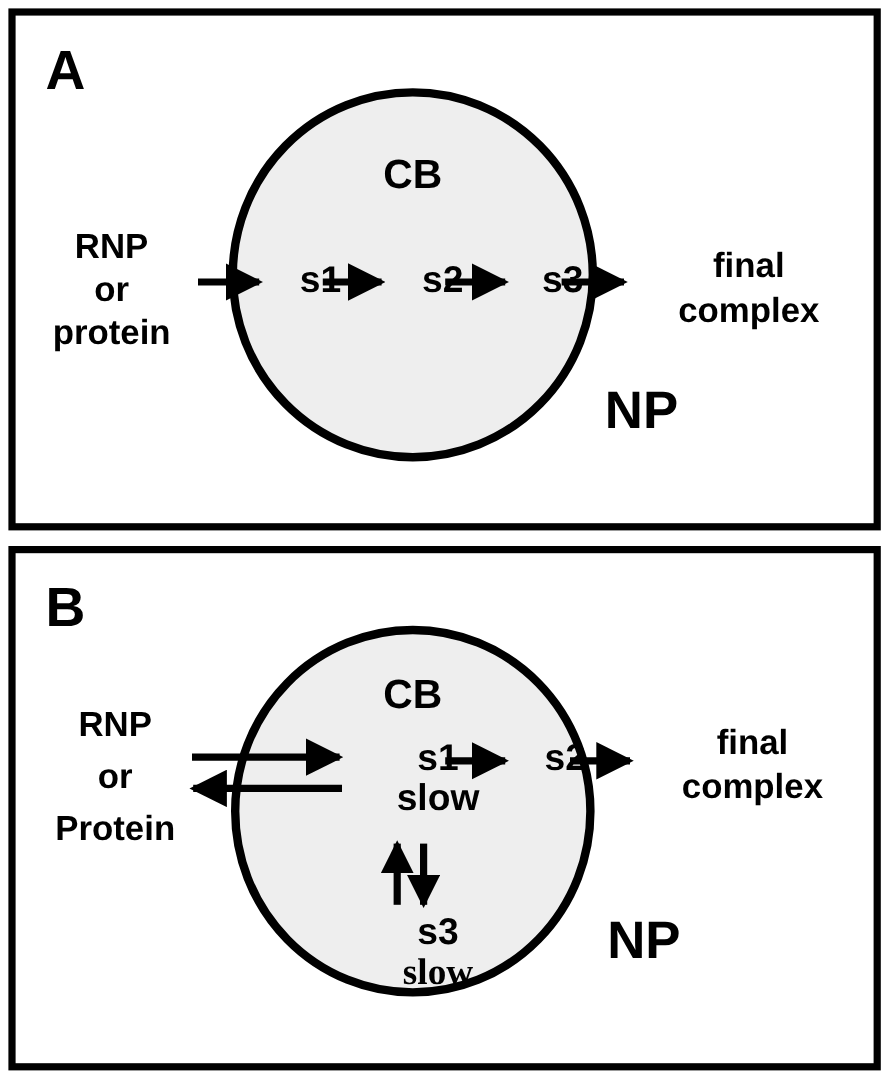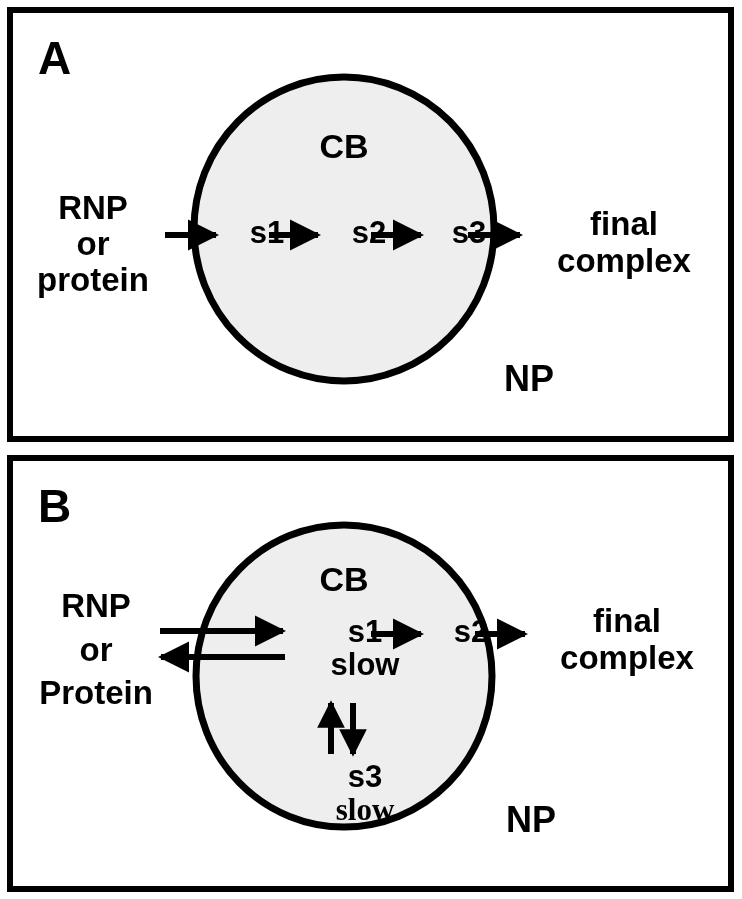--- a/index.html
+++ b/index.html
@@ -58,29 +58,28 @@
   }
   .lbl {
     position: absolute;
     color: #000000;
     font-weight: bold;
     line-height: 1.06;
     white-space: pre;
     text-align: center;
   }
   .lbl.big {
-    font-size: 33px;
+    font-size: 29px;
   }
   .lbl.state {
     font-size: 31px;
     margin-left: 24px;
   }
   .lbl.np {
-    font-size: 36px;
-    margin-top: 40px;
+    font-size: 44px;
   }
   .lbl.cb {
     font-size: 34px;
   }
   .center-x {
     transform: translateX(-50%);
   }
 </style>
 </head>
 <body>

